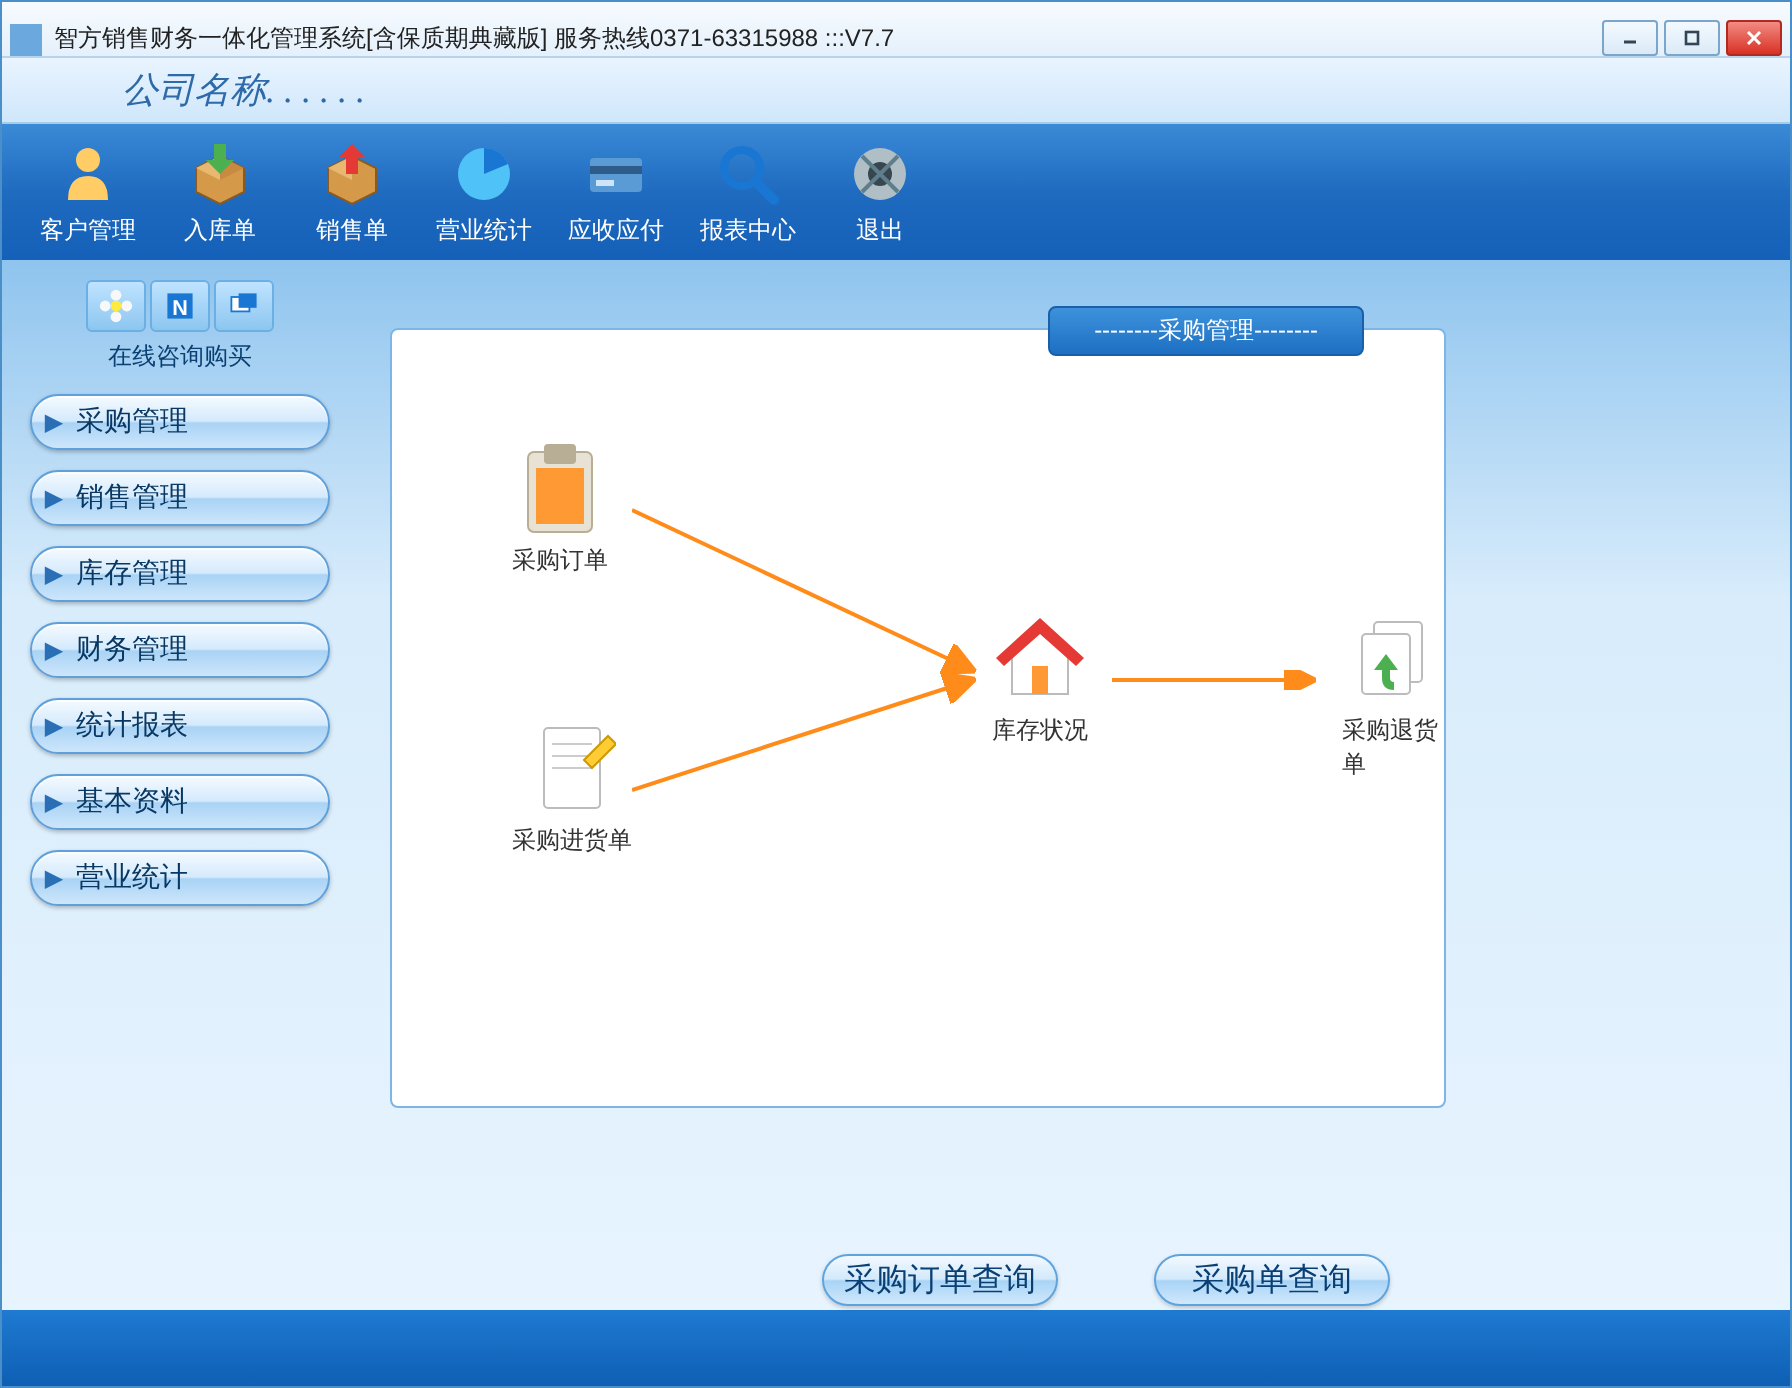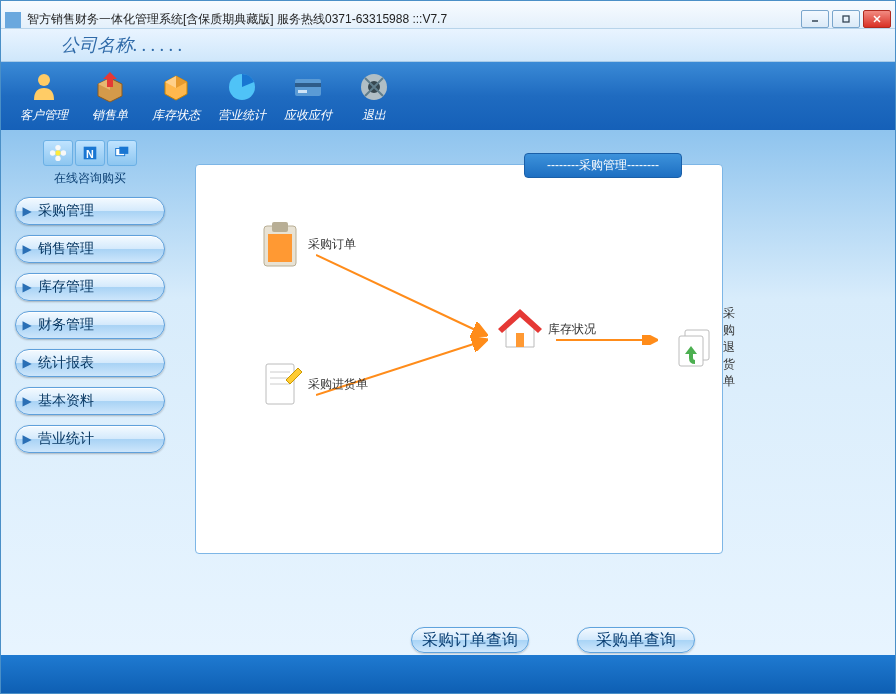--- a/index.html
+++ b/index.html
@@ -14,39 +14,39 @@
 .win-btn { width: 28px; height: 18px; border: 1px solid #7aa6cc; border-radius: 2px; background: linear-gradient(#f3f9ff, #dbeaf7); display: flex; align-items: center; justify-content: center; cursor: pointer; }
 .win-btn.close { background: linear-gradient(#f28b82, #d93025); border-color: #b02a1f; color: #fff; }
 .win-btn svg { width: 10px; height: 10px; }
 
 .header-band { height: 33px; background: linear-gradient(#e9f4ff, #cfe7fb); border-bottom: 1px solid #a8cbe8; display: flex; align-items: center; padding-left: 60px; }
 .company { font-size: 18px; color: #2f6aa8; font-style: italic; font-family: "KaiTi", serif; }
 
 .toolbar { height: 68px; background: linear-gradient(#3a8ad6 0%, #1f6bc0 50%, #1560b8 100%); display: flex; align-items: center; padding: 0 10px; gap: 0; }
 .tool-item { width: 66px; display: flex; flex-direction: column; align-items: center; gap: 2px; cursor: pointer; padding: 4px 0; border-radius: 4px; }
 .tool-icon { width: 36px; height: 36px; display: flex; align-items: center; justify-content: center; }
-.tool-item .lbl { font-size: 12px; color: #fff; font-style: italic; }
+.tool-item .lbl { font-size: 12px; color: #fff; }
 
 .body-area { position: absolute; top: 129px; left: 0; right: 0; bottom: 0; background: linear-gradient(#8fc4ee, #d8ecfb 30%, #e9f5ff); display: flex; }
 .body-area::after { content: ""; position: absolute; left: 0; right: 0; bottom: 0; height: 38px; background: linear-gradient(#1f7ad1, #0e5fb3); }
 
 .sidebar { width: 178px; padding: 10px 10px; position: relative; z-index: 2; }
 .quick-icons { display: flex; justify-content: center; gap: 2px; margin-bottom: 4px; }
 .quick-icons .q { width: 30px; height: 26px; background: linear-gradient(#bfe3ff, #8dc6f0); border: 1px solid #6bb0e5; border-radius: 3px; display:flex;align-items:center;justify-content:center; cursor:pointer;}
 .quick-label { text-align: center; font-size: 12px; color: #0a3f73; margin-bottom: 10px; }
 .nav-btn { width: 150px; height: 28px; margin: 0 auto 10px; background: linear-gradient(#f4faff 0%, #d5eafc 48%, #a9d3f5 52%, #cde6fb 100%); border: 1px solid #5fa0db; border-radius: 14px; display: flex; align-items: center; cursor: pointer; box-shadow: 0 1px 2px rgba(0,0,0,.25), inset 0 1px 0 rgba(255,255,255,.8); }
 .nav-btn .chev { width: 22px; text-align: center; color: #2a6fb5; font-size: 12px; }
 .nav-btn .nl { flex: 1; font-size: 14px; color: #083863; font-weight: 500; padding-right: 16px; }
 
 .main { flex: 1; position: relative; padding: 16px 34px 50px 16px; z-index: 2; }
 .panel { width: 528px; height: 390px; background: #fff; border: 1px solid #7db6e6; border-radius: 4px; position: relative; margin-top: 18px; }
 .panel-title { position: absolute; top: -12px; right: 40px; background: linear-gradient(#3d92db, #1d6fc2); color: #fff; font-size: 12px; padding: 3px 22px; border-radius: 4px; border: 1px solid #1a5fa8; }
 .panel-content { position: relative; width: 100%; height: 100%; }
 
-.flow-node { position: absolute; display: flex; flex-direction: row; align-items: center; gap: 4px; cursor: pointer; }
+.flow-node { position: absolute; display: flex; flex-direction: column; align-items: center; gap: 4px; cursor: pointer; }
 .flow-node .ic { width: 48px; height: 48px; display:flex;align-items:center;justify-content:center; }
 .flow-node .nl2 { font-size: 12px; color: #333; }
 
 .arrow { position: absolute; stroke: #ff8c1a; fill: #ff8c1a; }
 
 .action-row { position: absolute; bottom: 40px; left: 232px; display: flex; gap: 48px; }
 .act-btn { width: 118px; height: 26px; background: linear-gradient(#f2f9ff 0%, #d3e9fc 48%, #a9d4f6 52%, #d0e8fc 100%); border: 1px solid #5fa3dd; border-radius: 13px; font-size: 16px; color: #0a3f73; cursor: pointer; box-shadow: 0 1px 2px rgba(0,0,0,.2); }
 </style>
 </head>
 <body>
@@ -88,53 +88,63 @@
             <path d="M7 30 Q7 18 17 18 Q27 18 27 30 Z" fill="#ffcc66"></path>
           </svg>
         </div>
       <span class="lbl">客户管理</span>
     </div>
     <div class="tool-item">
       <div class="tool-icon">
           <svg width="34" height="34" viewBox="0 0 34 34">
             <path d="M5 14 L17 8 L29 14 L29 26 L17 32 L5 26 Z" fill="#d49a4a" stroke="#8a5a20"></path>
             <path d="M17 8 L17 20 L5 14" fill="#e8b870"></path>
+            <path d="M17 8 L17 20 L29 14" fill="#c88940"></path>
+            <path d="M14 2 L20 2 L20 10 L24 10 L17 17 L10 10 L14 10 Z" fill="#4caf50"></path>
+          </svg>
+        </div>
+      <span class="lbl">入库单</span>
+    </div>
+    <div class="tool-item">
+      <div class="tool-icon">
+          <svg width="34" height="34" viewBox="0 0 34 34">
+            <path d="M5 14 L17 8 L29 14 L29 26 L17 32 L5 26 Z" fill="#d49a4a" stroke="#8a5a20"></path>
+            <path d="M17 8 L17 20 L5 14" fill="#e8b870"></path>
             <path d="M14 17 L20 17 L20 9 L24 9 L17 2 L10 9 L14 9 Z" fill="#e53935"></path>
           </svg>
         </div>
       <span class="lbl">销售单</span>
-    </div>
-    <div class="tool-item">
-      <div class="tool-icon">
-          <svg width="34" height="34" viewBox="0 0 34 34">
-            <path d="M6 12 L17 6 L28 12 L28 24 L17 30 L6 24 Z" fill="#ffb84d" stroke="#cc8400"></path>
-            <path d="M17 6 L17 18 L6 12" fill="#ffd08a"></path>
-            <path d="M17 6 L17 18 L28 12" fill="#e69a2e"></path>
-          </svg>
-        </div>
-      <span class="lbl">库存状态</span>
     </div>
     <div class="tool-item">
       <div class="tool-icon">
           <svg width="34" height="34" viewBox="0 0 34 34">
             <circle cx="17" cy="17" r="13" fill="#4fc3f7"></circle>
             <path d="M17 17 L17 4 A13 13 0 0 1 29 12 Z" fill="#1976d2"></path>
           </svg>
         </div>
       <span class="lbl">营业统计</span>
     </div>
     <div class="tool-item">
       <div class="tool-icon">
           <svg width="34" height="34" viewBox="0 0 34 34">
             <rect x="4" y="9" width="26" height="17" rx="2" fill="#5b9bd5"></rect>
             <rect x="4" y="13" width="26" height="4" fill="#2e5c8a"></rect>
             <rect x="7" y="20" width="9" height="3" fill="#cfe4f7"></rect>
           </svg>
         </div>
       <span class="lbl">应收应付</span>
+    </div>
+    <div class="tool-item">
+      <div class="tool-icon">
+          <svg width="34" height="34" viewBox="0 0 34 34">
+            <circle cx="14" cy="14" r="9" fill="none" stroke="#1976d2" stroke-width="4"></circle>
+            <line x1="21" y1="21" x2="30" y2="30" stroke="#1976d2" stroke-width="5" stroke-linecap="round"></line>
+          </svg>
+        </div>
+      <span class="lbl">报表中心</span>
     </div>
     <div class="tool-item">
       <div class="tool-icon">
           <svg width="34" height="34" viewBox="0 0 34 34">
             <circle cx="17" cy="17" r="13" fill="#b0bec5"></circle>
             <circle cx="17" cy="17" r="6" fill="#37474f"></circle>
             <path d="M8 8 L26 26 M26 8 L8 26" stroke="#607d8b" stroke-width="2"></path>
           </svg>
         </div>
       <span class="lbl">退出</span>

